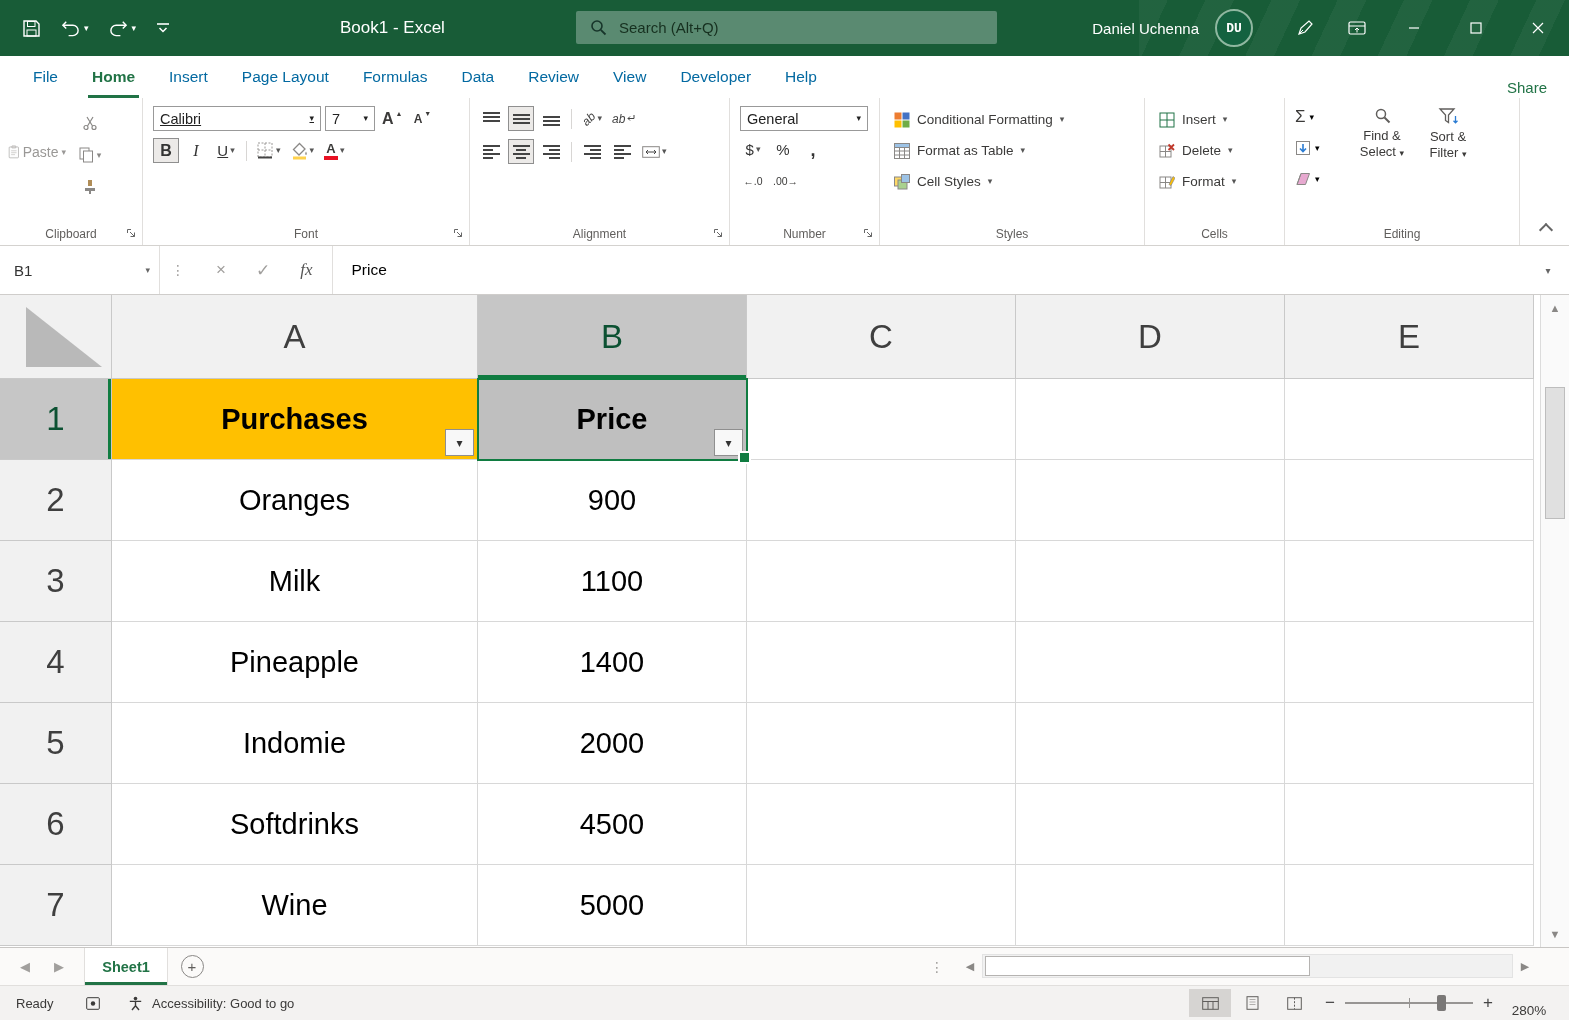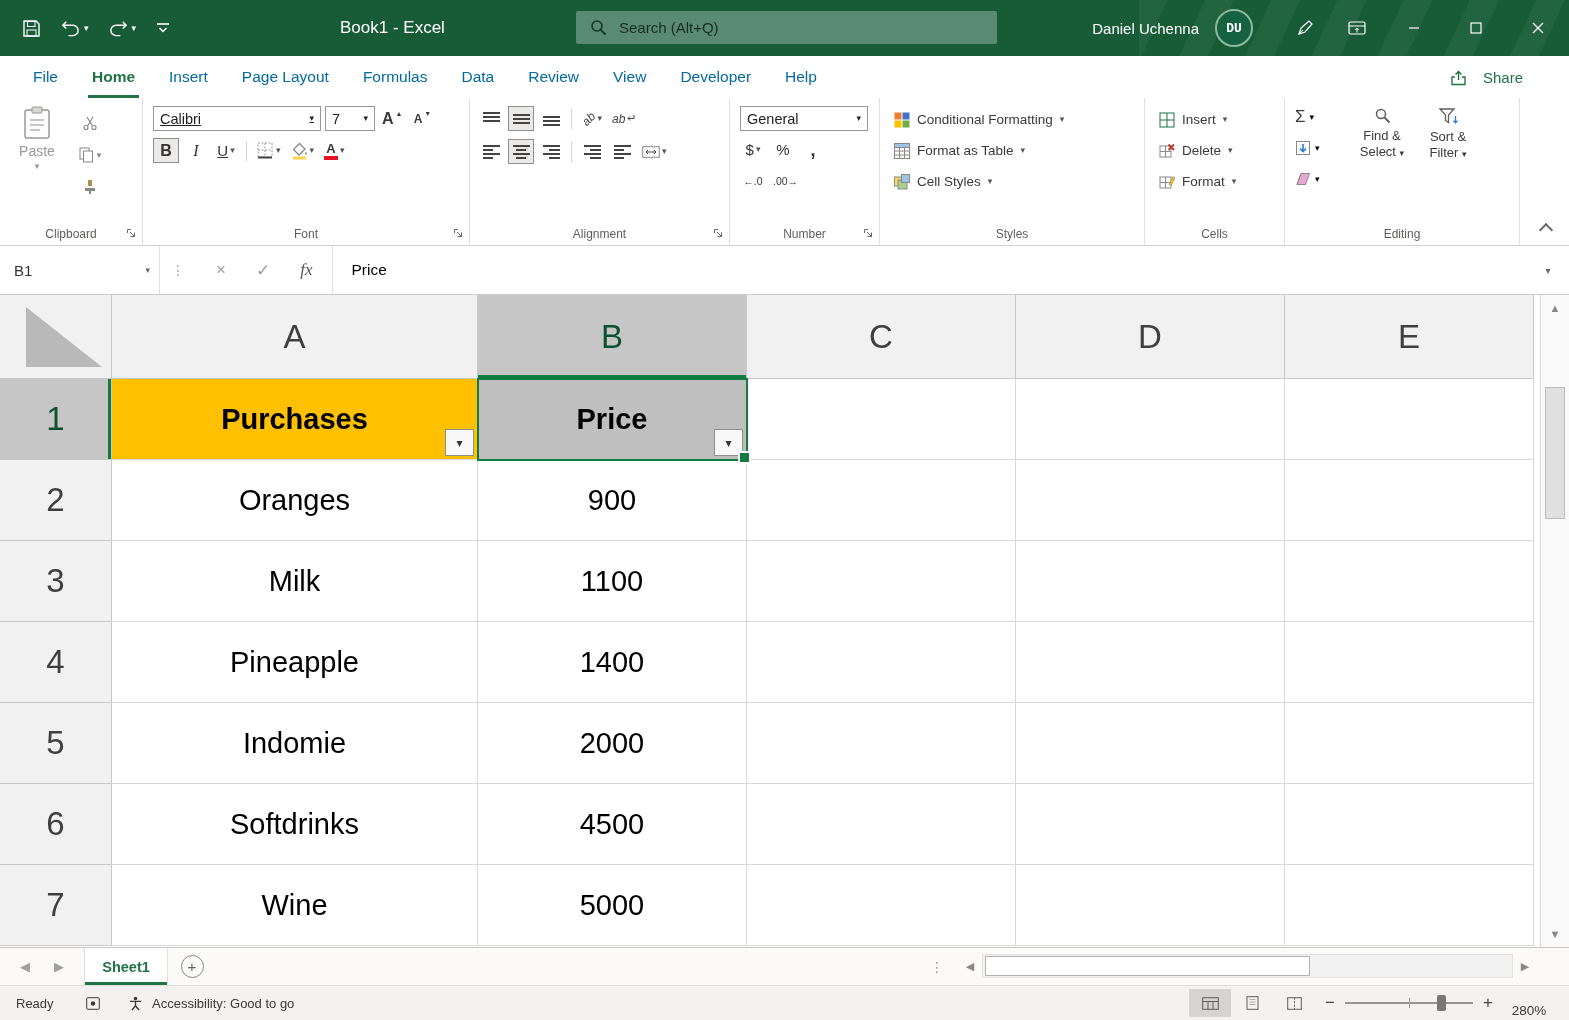--- a/index.html
+++ b/index.html
@@ -22,41 +22,41 @@
   .avatar{width:34px;height:34px;border-radius:50%;background:#146240;border:2px solid #8fb7a0;
      display:flex;align-items:center;justify-content:center;font-size:13px;font-weight:bold;margin-right:26px;font-family:Liberation Mono, monospace;}
   .tbicon{width:52px;height:56px;display:flex;align-items:center;justify-content:center;}
   .winbtn{width:62px;height:56px;display:flex;align-items:center;justify-content:center;}
 
   
   .tabrow{height:42px;background:#fff;flex:none;display:flex;align-items:stretch;padding-left:16px;position:relative;}
   .rtab{padding:0 17px;display:flex;align-items:center;font-size:15.5px;color:#0369a1;position:relative;cursor:default;}
   .rtab.active{color:#217346;font-weight:bold;}
   .rtab.active::after{content:"";position:absolute;left:13px;right:13px;bottom:0;height:3px;background:#217346;}
-  .sharebtn{position:absolute;right:36px;top:7px;height:29px;display:flex;align-items:center;gap:16px;
-     color:#217346;font-size:15px;padding:0 10px;border-radius:3px;}
+  .sharebtn{position:absolute;right:12px;top:7px;height:29px;display:flex;align-items:center;gap:16px;
+     color:#217346;font-size:15px;padding:0 10px;border-radius:3px;flex-direction:column;}
 
   
   .ribbon{height:147px;background:#fff;border-bottom:1px solid #d4d2cf;flex:none;display:flex;position:relative;}
   .rgroup{position:relative;border-right:1px solid #e1dfdd;box-sizing:border-box;flex:none;}
   .glabel{position:absolute;bottom:4px;left:0;right:0;text-align:center;font-size:12px;color:#605e5c;}
   .launcher{position:absolute;right:5px;bottom:6px;}
   .fr{display:flex;align-items:center;gap:4px;}
   .fbtn{min-width:26px;height:25px;display:flex;align-items:center;justify-content:center;gap:2px;
      font-size:15px;color:#333;padding:0 2px;box-sizing:border-box;border:1px solid transparent;}
   .fbtn .dd{color:#555;}
   .tgl.on{border:1px solid #8f8f8f;background:#eceae8;}
   .vsep{width:1px;height:20px;background:#d8d6d4;margin:0 3px;flex:none;}
   .combo{height:25px;border:1px solid #999;display:flex;align-items:center;padding:0 6px;
      font-size:14.5px;color:#222;background:#fff;box-sizing:border-box;}
   .combo .dd{margin-left:auto;}
 
   .g-clip{width:143px;}
   .clipinner{display:flex;padding:8px 0 0 8px;}
-  .paste{width:58px;display:flex;flex-direction:column;align-items:center;gap:3px;color:#9a9896;font-size:14px;}
+  .paste{width:58px;display:flex;flex-direction:row;align-items:center;gap:3px;color:#9a9896;font-size:14px;}
   .clipcol{display:flex;flex-direction:column;gap:10px;padding-top:6px;margin-left:6px;}
   .smbtn{width:36px;height:22px;display:flex;align-items:center;justify-content:center;gap:3px;color:#8a8886;}
 
   .g-font{width:327px;display:flex;flex-direction:column;padding:8px 8px 0 10px;gap:7px;}
   .combo-name{width:168px;text-decoration:underline;}
   .combo-size{width:50px;}
   .gA{font-size:16px;font-weight:bold;color:#3b3a39;}
   .gA.sm{font-size:12px;}
   .tinyTri{font-size:7px;color:#3b3a39;position:relative;top:-5px;}
   .bold{font-weight:bold;font-size:16px;}

